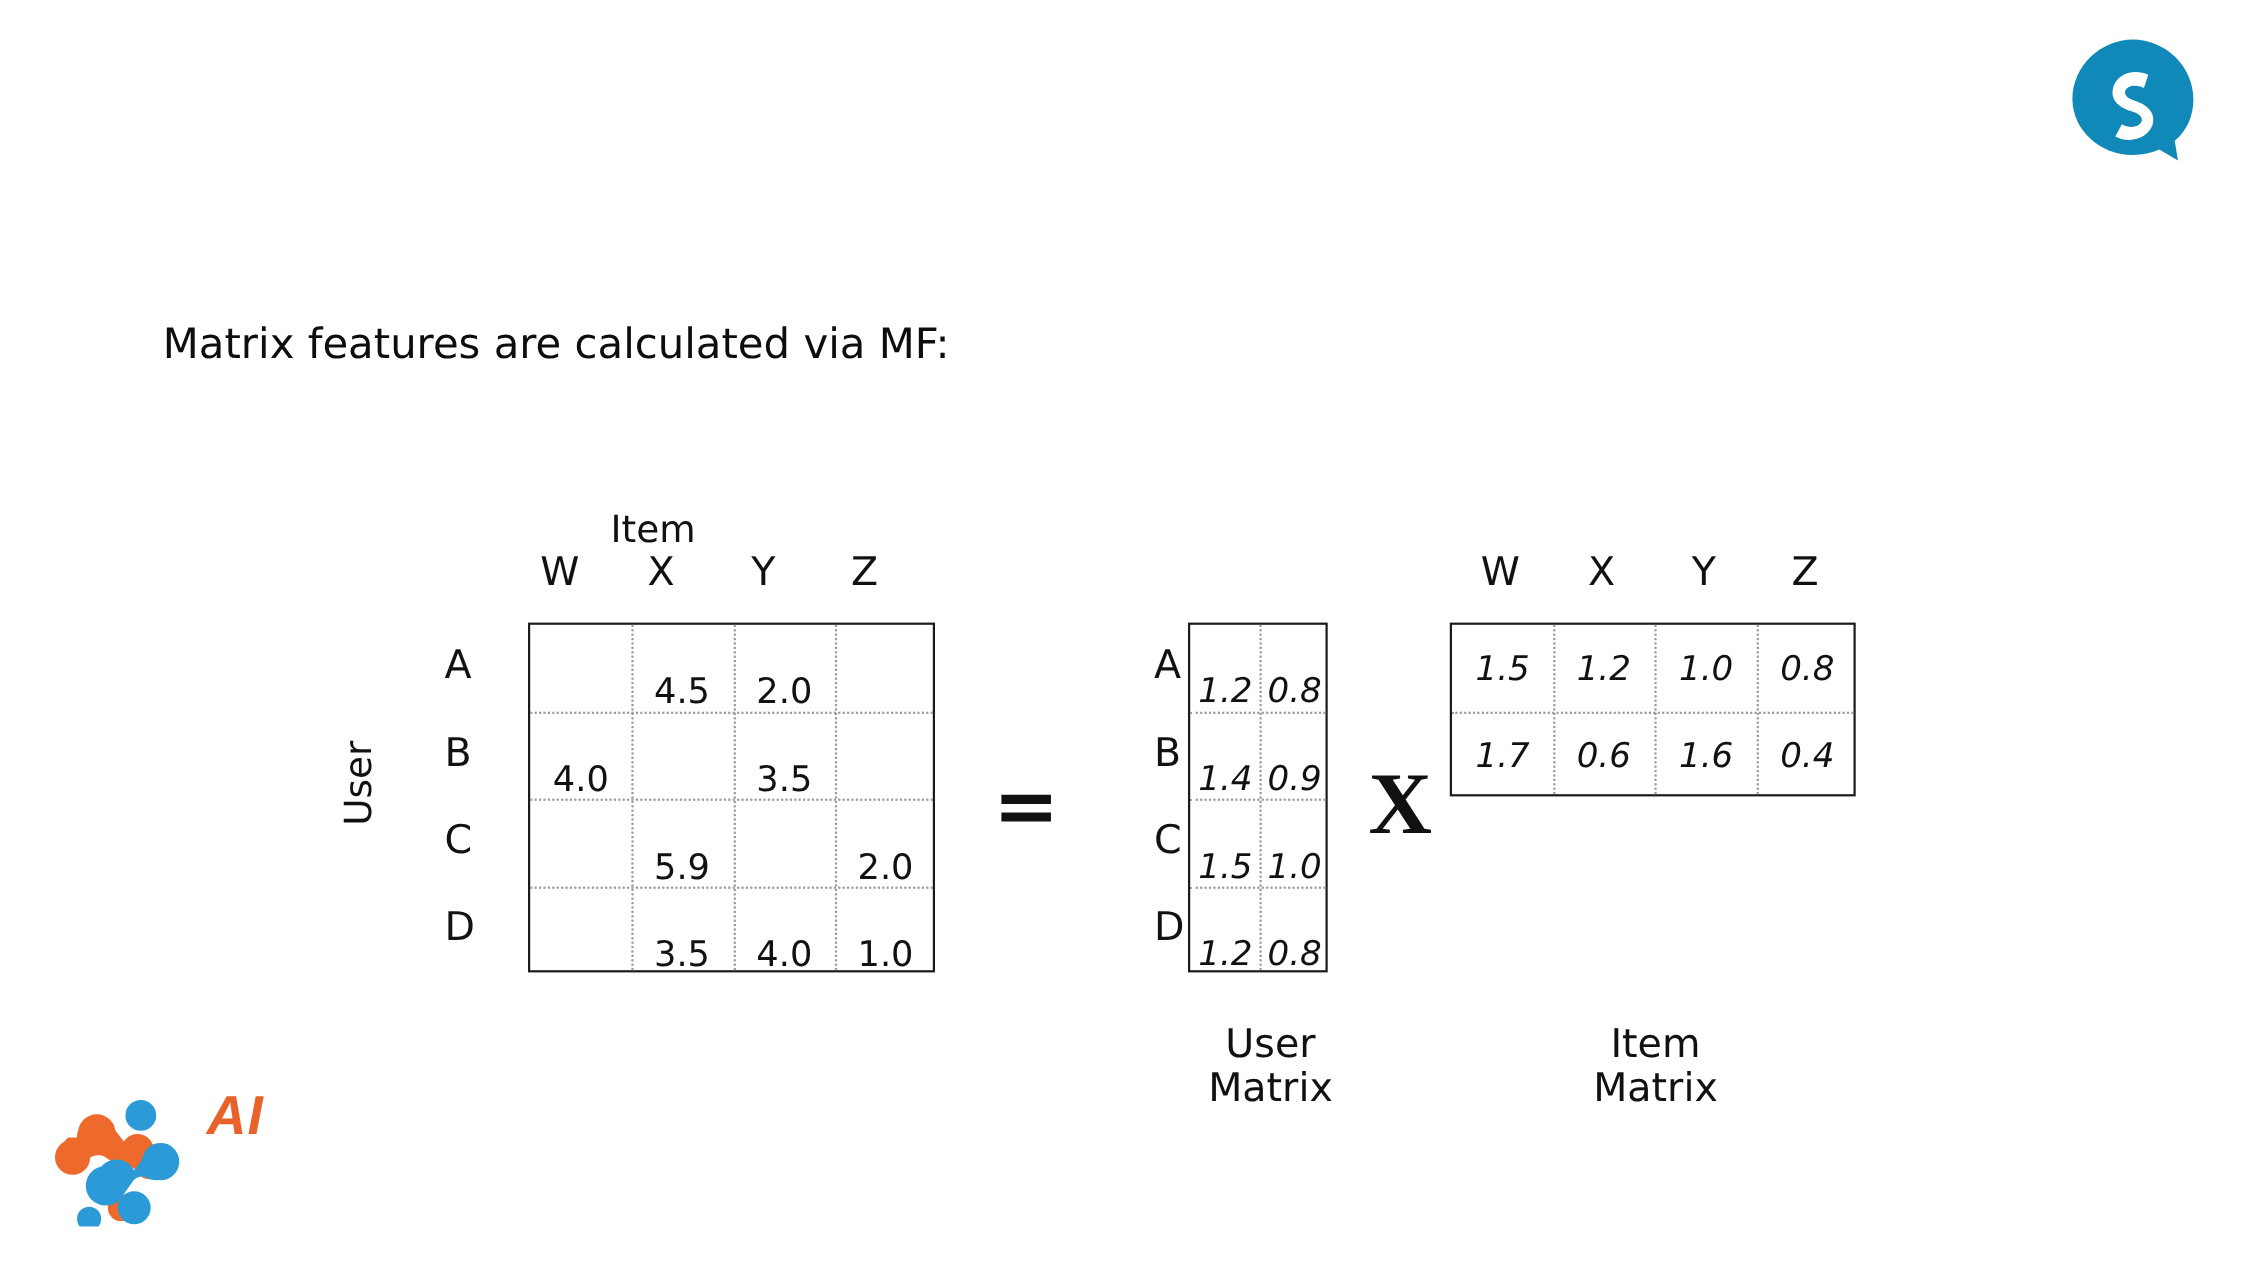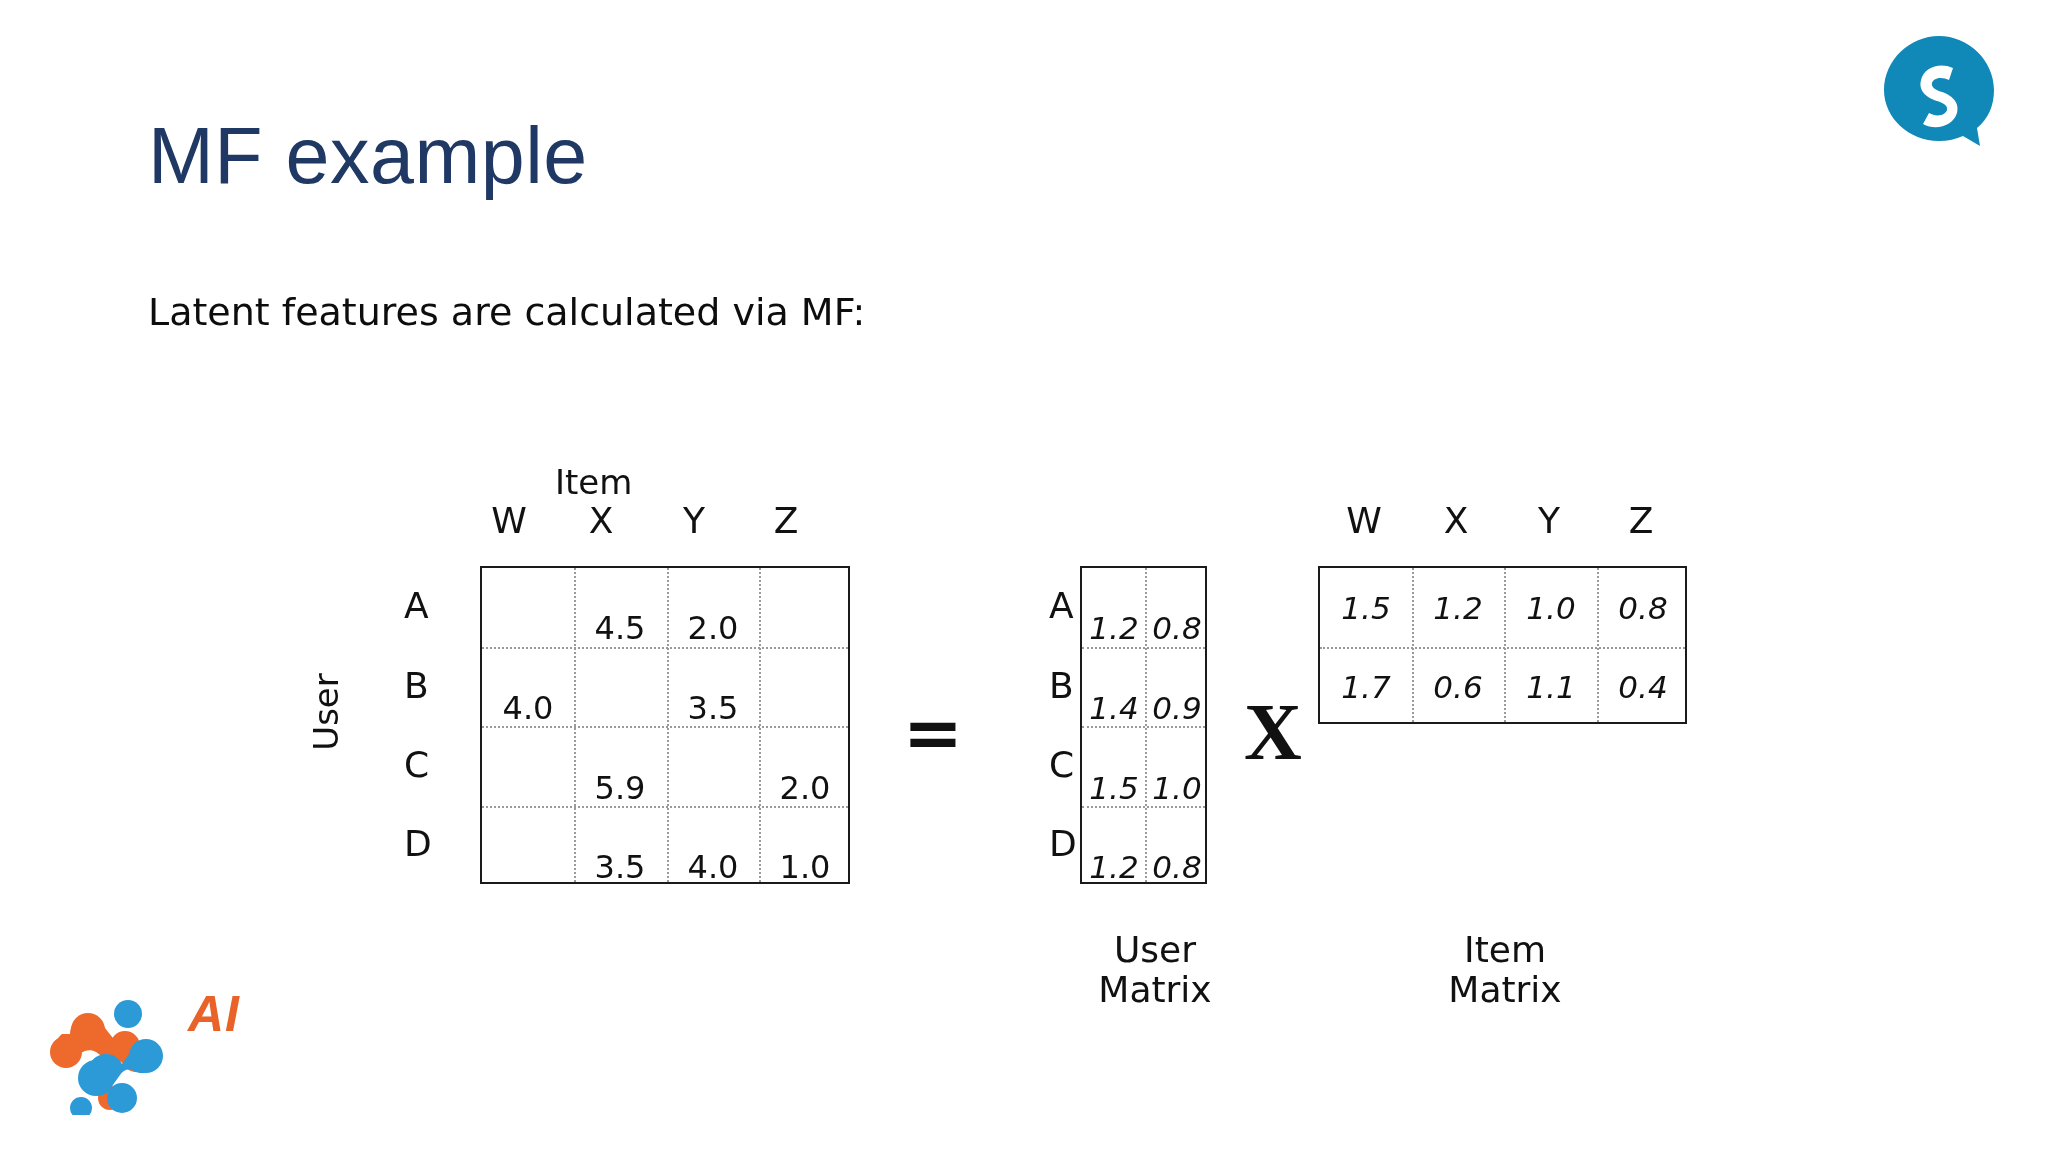--- a/index.html
+++ b/index.html
@@ -134,23 +134,22 @@
     line-height:0.98;letter-spacing:1px;
   }
   #ai-word{font-size:50px;color:#E8622A;display:block;}
   #ukraine-word{font-size:56px;color:#2B9AD6;display:block;}
 </style>
 </head>
 <body>
 
 <div class="slide">
 
-  <div id="slide-title">MF example</div>
-
-  <div id="slide-subtitle">Latent features are calculated via MF:</div>
+
+  <div id="slide-subtitle">Matrix features are calculated via MF:</div>
 
   <div id="figure">
 
     <div class="lbl" id="item-caption">Item</div>
 
     <div id="user-axis-label">User</div>
 
     <div class="lbl colhead" style="left:509px;top:500px">W</div>
     <div class="lbl colhead" style="left:601px;top:500px">X</div>
     <div class="lbl colhead" style="left:694px;top:500px">Y</div>
@@ -240,21 +239,21 @@
         <div class="vline" style="left:277px"></div>
         <div class="hline" style="top:79px"></div>
 
         <div class="cellval it" style="left:46px;top:40px">1.5</div>
         <div class="cellval it" style="left:138px;top:40px">1.2</div>
         <div class="cellval it" style="left:231px;top:40px">1.0</div>
         <div class="cellval it" style="left:323px;top:40px">0.8</div>
 
         <div class="cellval it" style="left:46px;top:119px">1.7</div>
         <div class="cellval it" style="left:138px;top:119px">0.6</div>
-        <div class="cellval it" style="left:231px;top:119px">1.1</div>
+        <div class="cellval it" style="left:231px;top:119px">1.6</div>
         <div class="cellval it" style="left:323px;top:119px">0.4</div>
       </div>
     </div>
 
     <div class="caption" id="caption-item">
       <span>Item</span><br>
       <span>Matrix</span>
     </div>
   </div>
 

